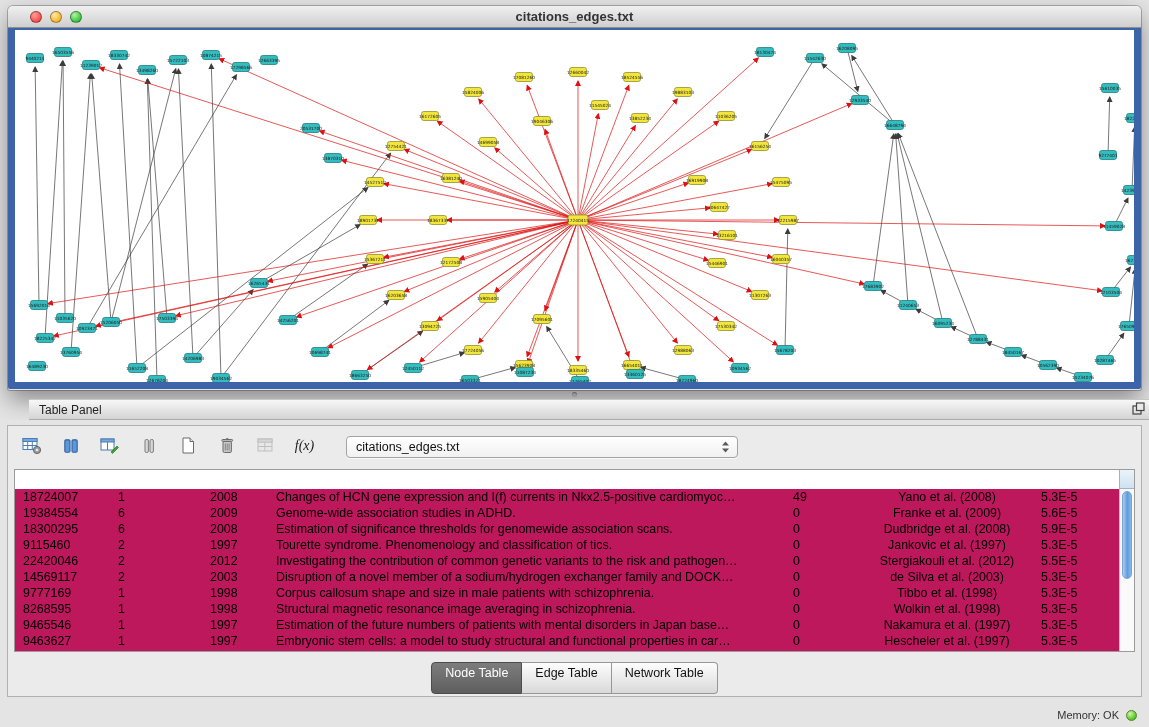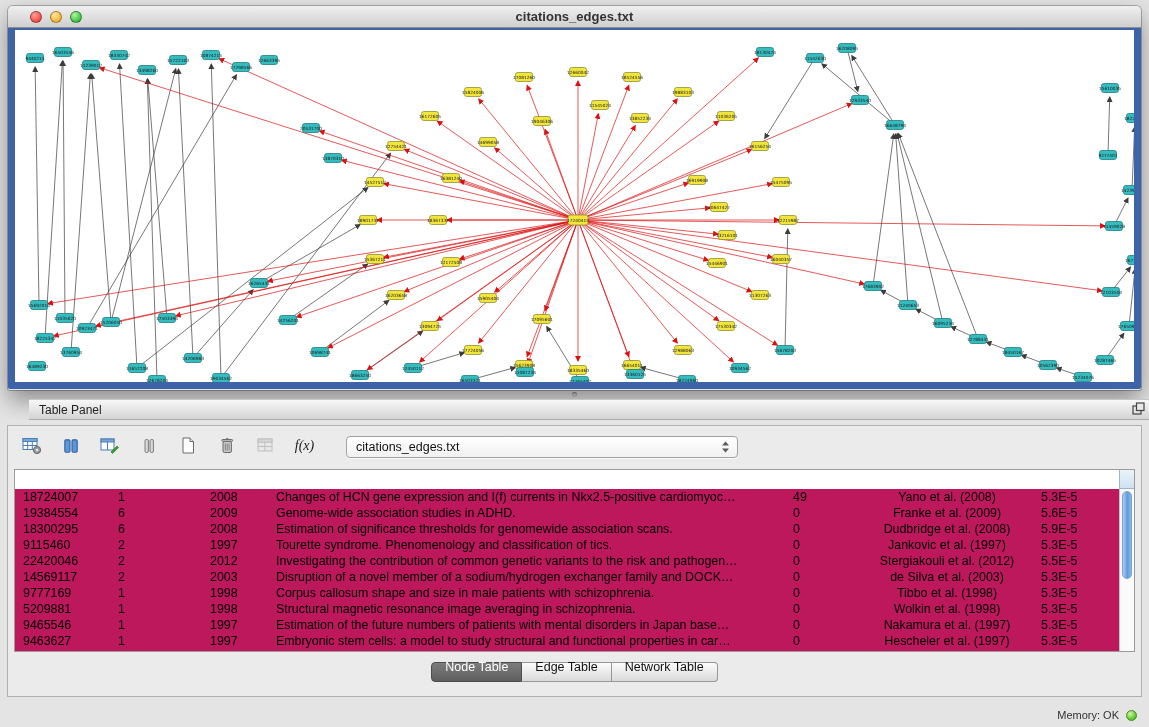--- a/index.html
+++ b/index.html
@@ -63,21 +63,21 @@
   .tr { display:flex; height:16px; }
   .td { font-size:12.4px; color:#000; padding:1px 8px 0; white-space:nowrap; overflow:hidden; }
   .c0 { width:95px; } .c1 { width:92px; } .c2 { width:66px; } .c3 { flex:1; min-width:0; }
   .c4 { width:76px; } .c5 { width:172px; } .c6 { width:86px; }
   .td.c5 { text-align:center; }
   .vscroll { grid-column:2; grid-row:2; background:#fafafa; border-left:1px solid #c3c3c3; position:relative; }
   .vthumb { position:absolute; left:1.5px; top:2px; width:10px; height:88px; border-radius:6px;
     background:linear-gradient(90deg,#aecdf0,#5e9bdf 55%,#88b8e8); border:1px solid #7ba2c9; }
 
   .tabrow { display:flex; justify-content:center; margin-top:10px; }
-  .tab { height:20px; padding:2px 13px 12px; font-size:12.5px; color:#111;
+  .tab { height:32px; padding:2px 13px 12px; font-size:12.5px; color:#111;
     background:linear-gradient(#fdfdfd,#d9d9d9); border:1px solid #979797; border-left-width:0;
     display:flex; align-items:center; }
   .tab:first-child { border-radius:4px 0 0 4px; border-left-width:1px; }
   .tab:last-child { border-radius:0 4px 4px 0; }
   .tab.active { background:linear-gradient(#7d7d7d,#5e5e5e); color:#fff; border-color:#4c4c4c; }
 
   .statusbar { position:absolute; left:0; top:703px; width:1149px; height:24px;
     display:flex; align-items:center; justify-content:flex-end; gap:7px; padding-right:12px;
     font-size:11px; color:#333; }
   .memdot { width:11px; height:11px; border-radius:50%; border:1px solid #4c8a1f;
@@ -760,21 +760,21 @@
             <div class="tr">
               <div class="td c0">9777169</div>
               <div class="td c1">1</div>
               <div class="td c2">1998</div>
               <div class="td c3">Corpus callosum shape and size in male patients with schizophrenia.</div>
               <div class="td c4">0</div>
               <div class="td c5">Tibbo et al. (1998)</div>
               <div class="td c6">5.3E-5</div>
             </div>
             <div class="tr">
-              <div class="td c0">5209881</div>
+              <div class="td c0">8268595</div>
               <div class="td c1">1</div>
               <div class="td c2">1998</div>
               <div class="td c3">Structural magnetic resonance image averaging in schizophrenia.</div>
               <div class="td c4">0</div>
               <div class="td c5">Wolkin et al. (1998)</div>
               <div class="td c6">5.3E-5</div>
             </div>
             <div class="tr">
               <div class="td c0">9465546</div>
               <div class="td c1">1</div>

